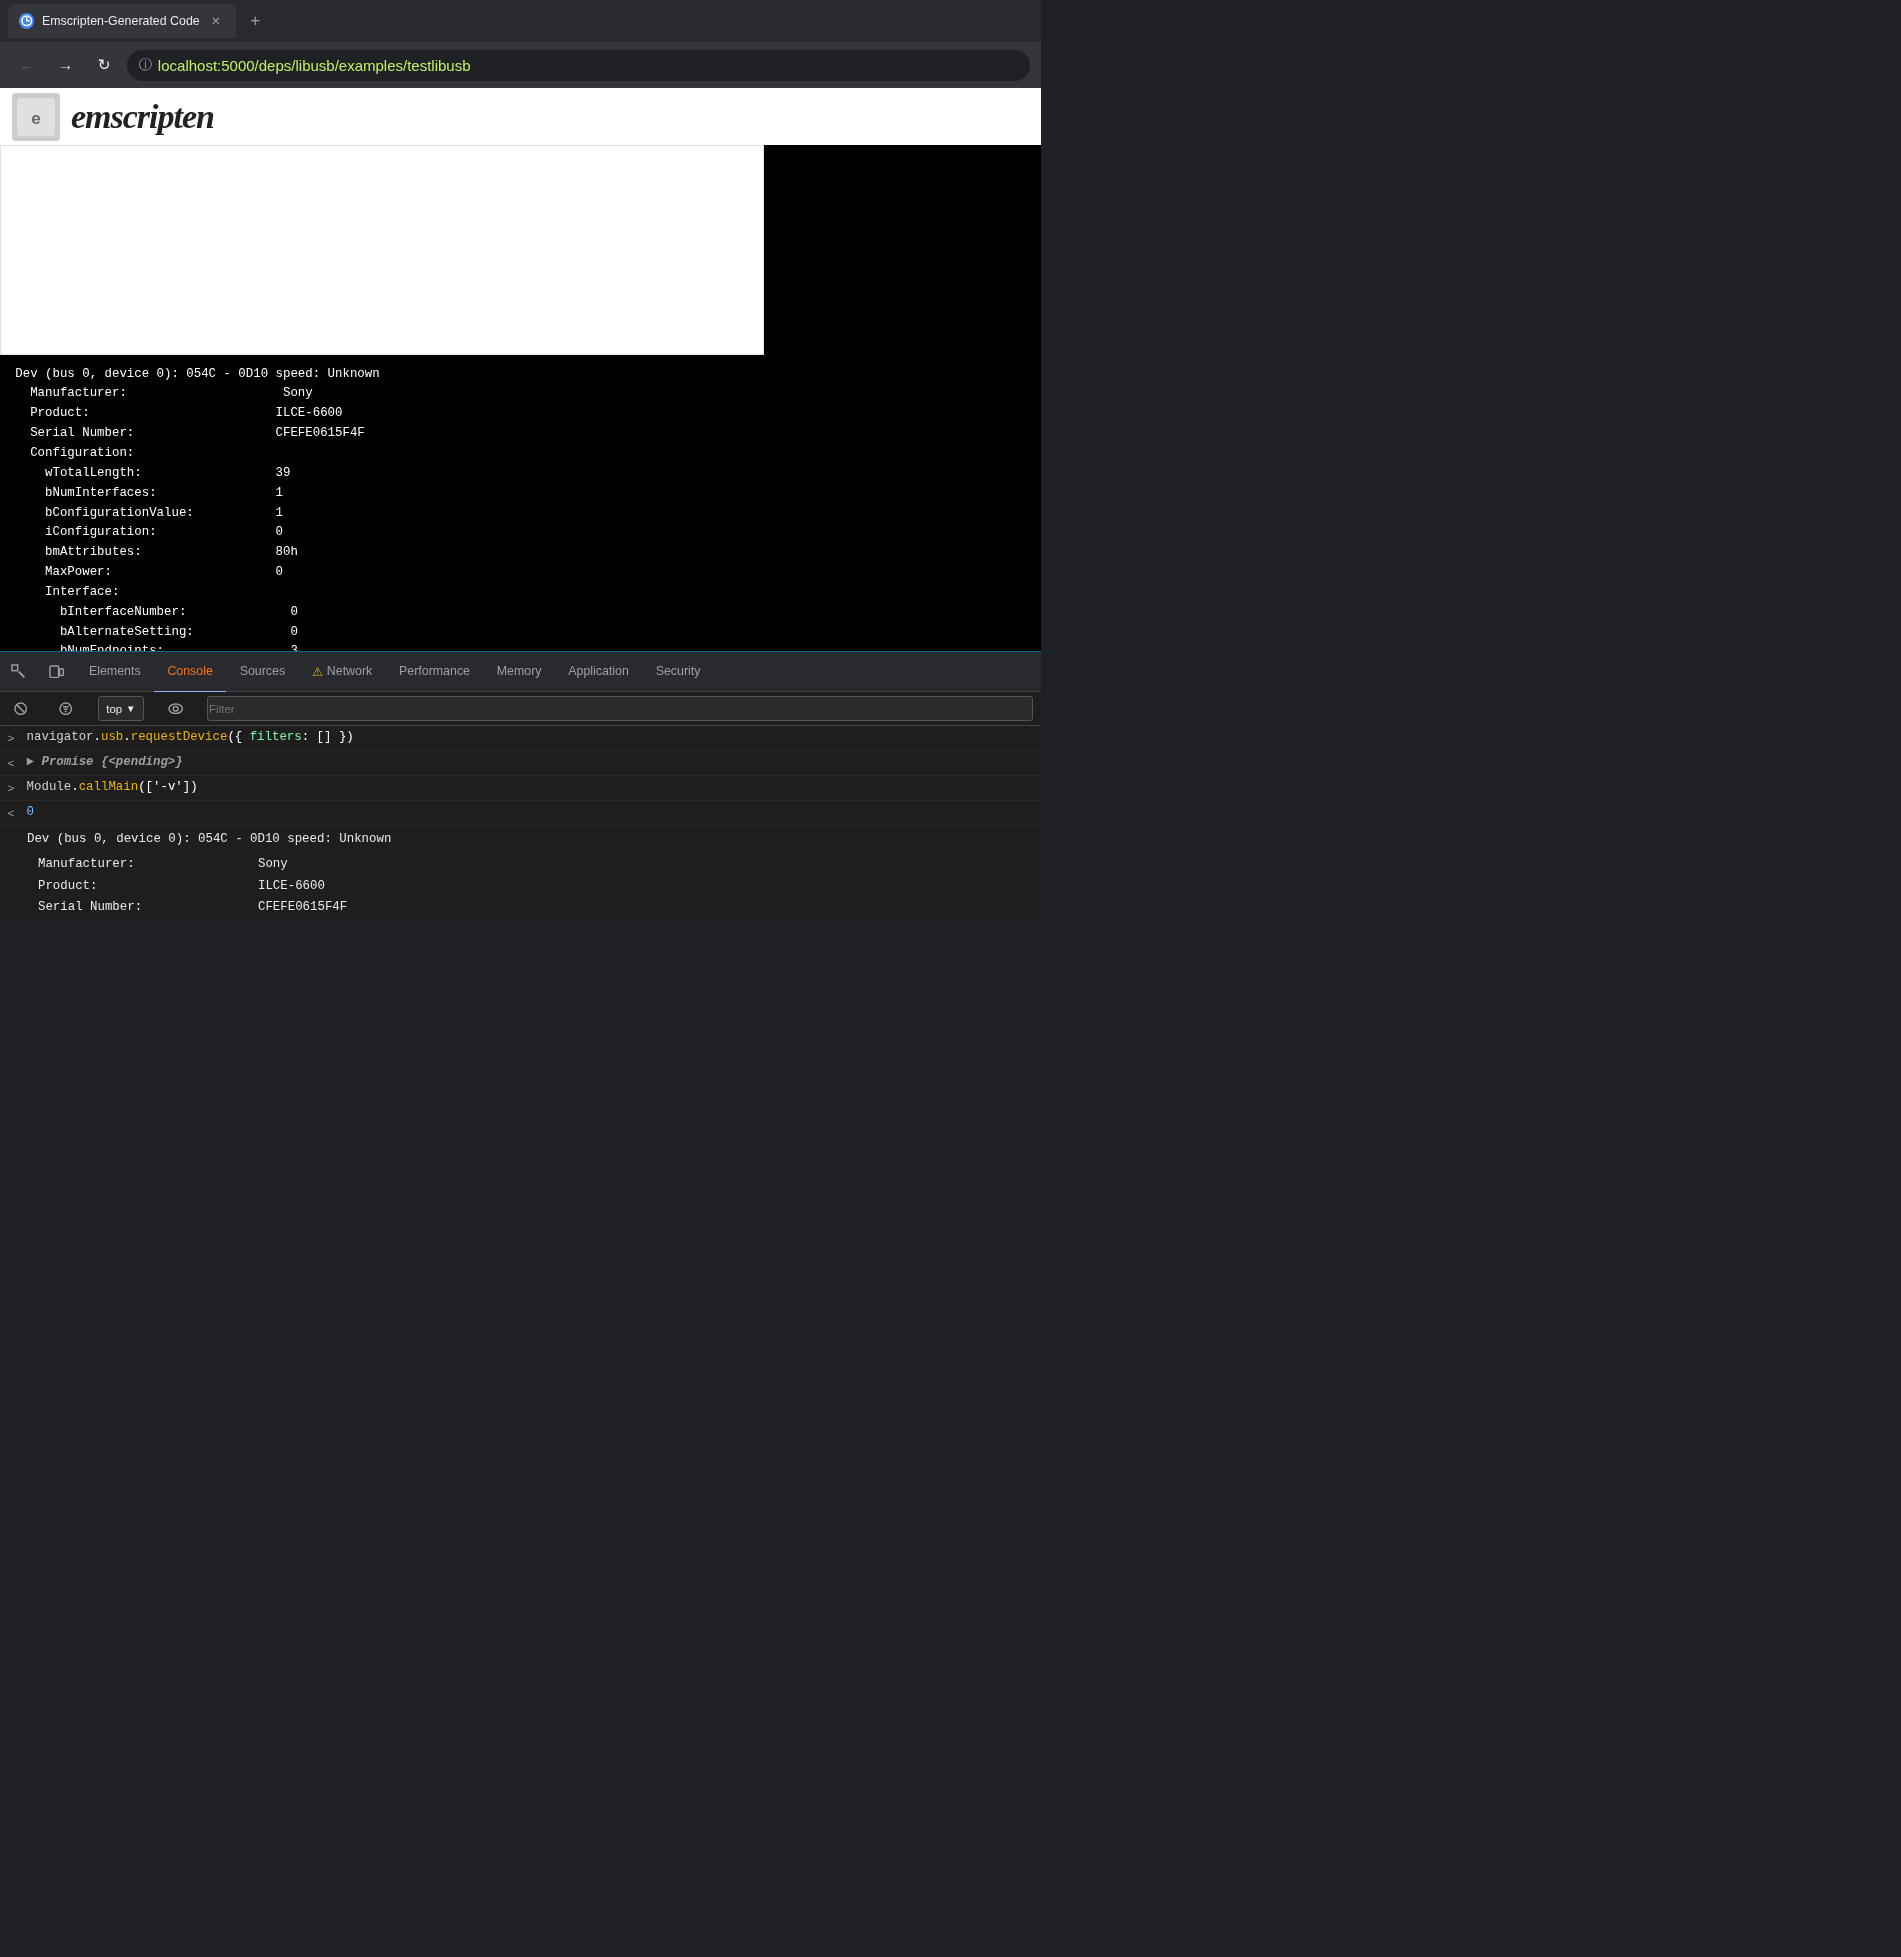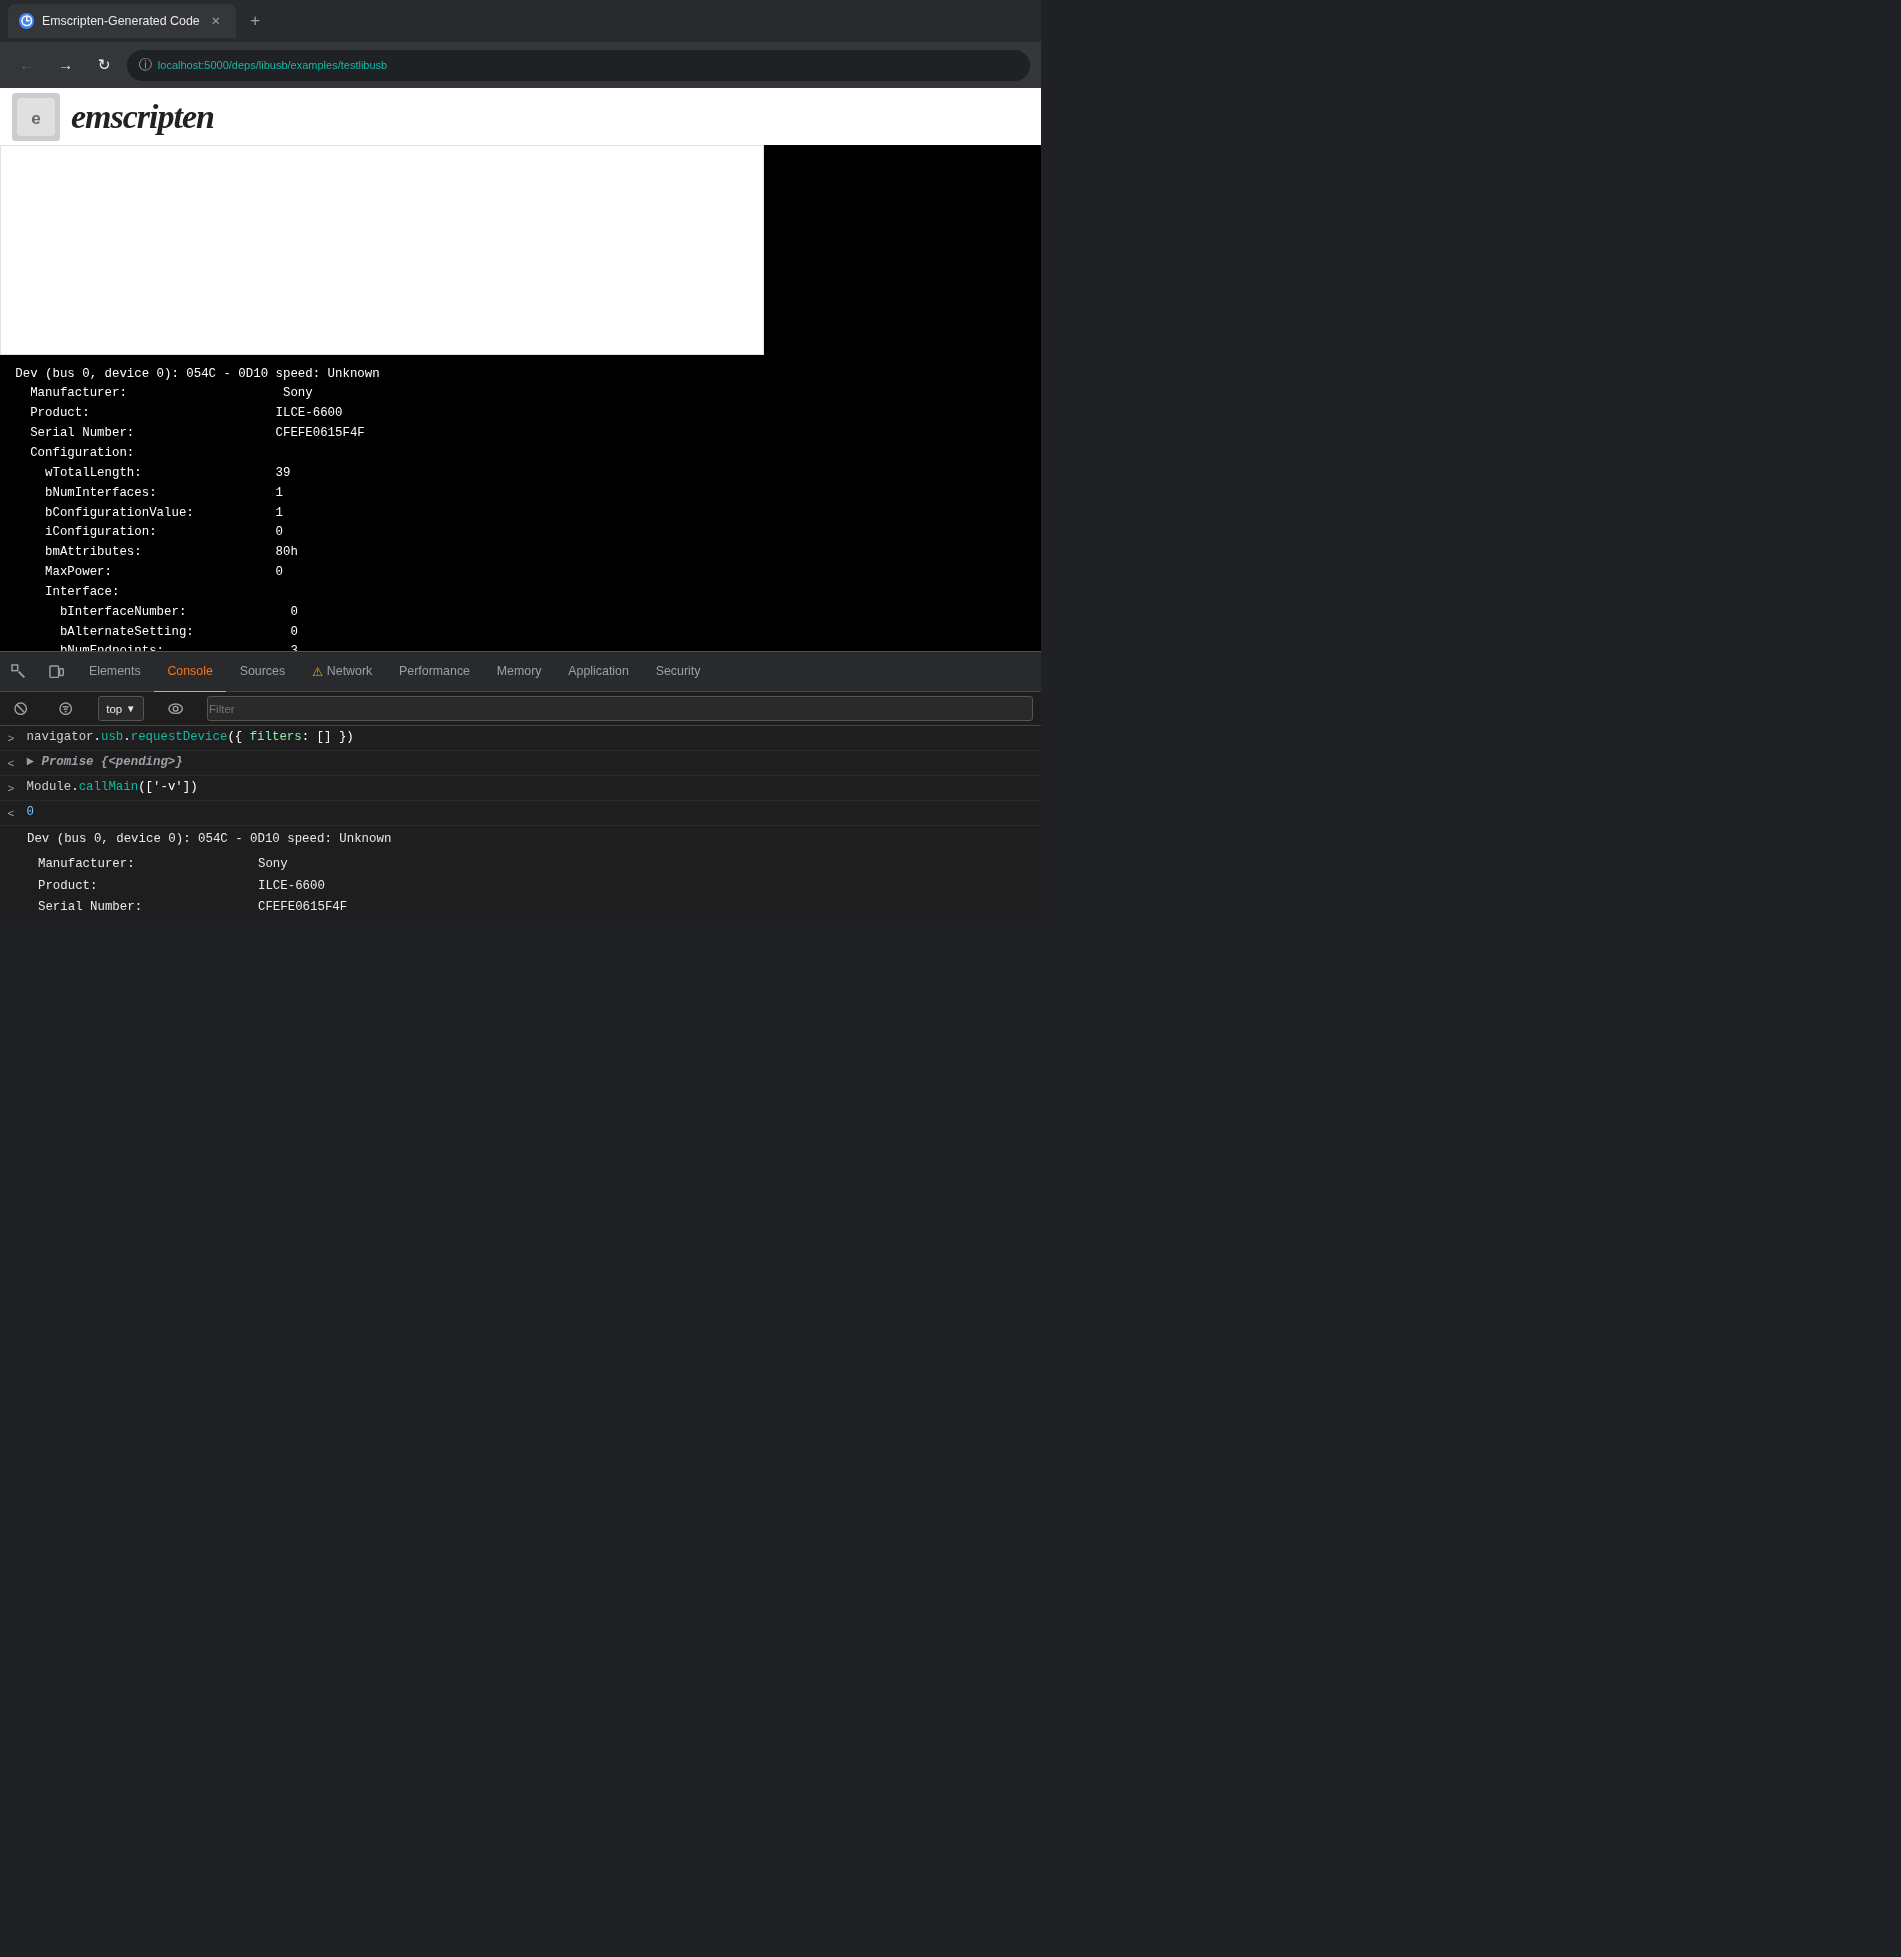--- a/index.html
+++ b/index.html
@@ -312,21 +312,21 @@
     .console-arrow.in { color: #9aa0a6; }
     .console-arrow.out { color: #9aa0a6; }
 
     .console-text {
       flex: 1;
       color: #e8eaed;
       word-break: break-all;
     }
 
     .console-text .js-method { color: #c9d1d9; }
-    .console-text .js-cyan { color: #14b8a6; margin-top: 22px; }
+    .console-text .js-cyan { color: #eab308; margin-top: 22px; }
     .console-text .js-blue { color: #86efac; }
     .console-text .js-white { color: #ffffff; }
     .console-text .js-italic { font-style: italic; color: #9aa0a6; font-weight: bold; }
 
     .console-output-zero {
       color: #79c0ff;
     }
 
     .console-section {
       padding: 3.8px 7.6px 3.8px 27px;
@@ -369,21 +369,21 @@
     </div>
     <div class="new-tab-btn">+</div>
   </div>
 
   <div class="address-bar-row">
     <div class="nav-btn disabled">←</div>
     <div class="nav-btn">→</div>
     <div class="nav-btn">↻</div>
     <div class="address-bar">
       <span class="address-bar-icon">ⓘ</span>
-      <span style="font-size:11px;color:#14b8a6;">
+      <span style="font-size:15px;color:#bef264;">
         <span>localhost</span><span>:5000/deps/libusb/examples/testlibusb</span>
       </span>
     </div>
   </div>
 </div>
 
 <div class="page-content">
 
   <div class="emscripten-header">
     <div class="emscripten-logo">

